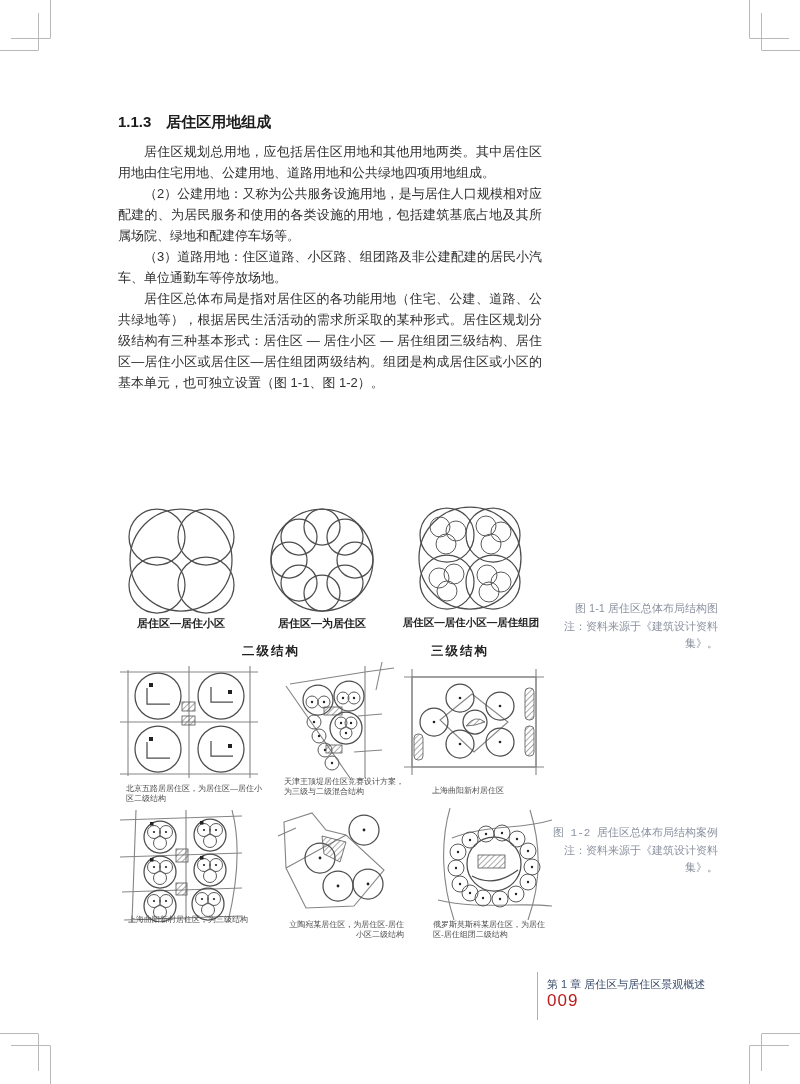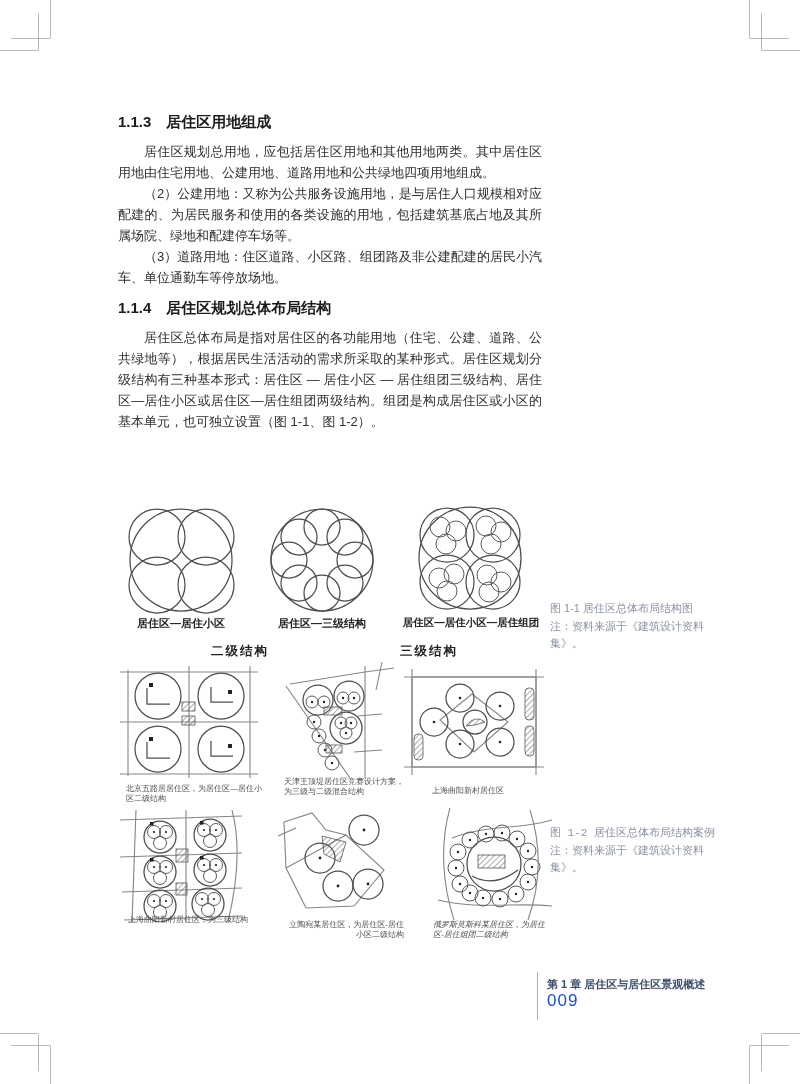--- a/index.html
+++ b/index.html
@@ -12,46 +12,46 @@
   .text-col { position:absolute; left:118px; top:113px; width:424px; color:#2f2f2f; }
   h2.sec { font-size:15px; font-weight:bold; color:#1c1c1c; margin:0 0 9px 0; }
   h2.sec2 { margin-top:11px; }
   p.body { font-size:13px; line-height:21px; margin:0; text-indent:2em; text-align:justify; color:#2f2f2f; }
 
   .fig1-svg { position:absolute; left:118px; top:498px; }
   .fig-label { position:absolute; font-size:11px; font-weight:bold; color:#222; text-align:center; }
   .lblA { left:118px; top:616px; width:126px; }
   .lblB { left:259px; top:616px; width:126px; }
   .lblC { left:396px; top:616px; width:150px; font-size:10.5px; }
-  .group-label { position:absolute; font-size:12.5px; font-weight:bold; color:#1e1e1e; text-align:left; letter-spacing:2px; }
+  .group-label { position:absolute; font-size:12.5px; font-weight:bold; color:#1e1e1e; text-align:center; letter-spacing:2px; }
   .grp2 { left:211px; top:643px; width:120px; }
   .grp3 { left:400px; top:643px; width:120px; }
 
-  .fig-caption { position:absolute; width:168px; font-size:11px; line-height:17.5px; color:#8b92a0; }
+  .fig-caption { position:absolute; width:168px; font-size:11px; line-height:17.5px; color:#8b92a0;text-align:right; }
   .cap-fig1 { left:550px; top:600px; }
   .cap-fig2 { left:550px; top:825px;font-family:Liberation Mono, monospace; }
 
   .mapsvg { position:absolute; }
   .map1 { left:118px; top:666px; }
   .map2 { left:262px; top:660px; }
   .map3 { left:404px; top:664px; }
   .map4 { left:120px; top:810px; }
   .map5 { left:276px; top:808px; }
   .map6 { left:428px; top:808px; }
   .map-caption { position:absolute; font-size:8px; line-height:10px; color:#4c4c4c; }
   .mcap1 { left:126px; top:784px; width:138px; }
   .mcap2 { left:284px; top:777px; width:120px; }
   .mcap3 { left:432px; top:786px; width:110px; }
   .mcap4 { left:128px; top:875px; width:175px;margin-top:40px; }
   .mcap5 { left:284px; top:920px; width:120px;text-align:right; }
-  .mcap6 { left:433px; top:920px; width:118px;font-style:italic; }
+  .mcap6 { left:433px; top:920px; width:118px; }
 
   .footer-rule { position:absolute; left:537px; top:972px; height:48px; width:0; border-left:1px solid #9fb0c6; }
-  .footer-chapter { position:absolute; left:547px; top:977px; font-size:11px; font-weight:bold; color:#3d4f6d; }
-  .footer-page { position:absolute; left:547px; top:991px; font-size:17px; color:#1d4ed8; letter-spacing:1px; }
+  .footer-chapter { position:absolute; left:547px; top:977px; font-size:11px; font-weight:normal; color:#3d4f6d; }
+  .footer-page { position:absolute; left:547px; top:991px; font-size:17px; color:#b91c1c; letter-spacing:1px; }
 
   svg .rd { stroke:#858585; stroke-width:1.1; fill:none; }
   svg .ci { stroke:#4d4d4d; stroke-width:1.25; fill:none; }
   svg .thin { stroke:#5a5a5a; stroke-width:1; fill:none; }
   svg .dot { fill:#222; }
   svg .sq { fill:#222; }
 </style>
 </head>
 <body>
 
@@ -76,21 +76,20 @@
       <line x1="761.5" y1="1034" x2="761.5" y2="1071"></line>
         <line x1="761.5" y1="1033.5" x2="800" y2="1033.5"></line>
     </g>
   </svg>
 
   <div class="text-col">
     <h2 class="sec">1.1.3　居住区用地组成</h2>
     <p class="body">居住区规划总用地，应包括居住区用地和其他用地两类。其中居住区用地由住宅用地、公建用地、道路用地和公共绿地四项用地组成。</p>
     <p class="body">（2）公建用地：又称为公共服务设施用地，是与居住人口规模相对应配建的、为居民服务和使用的各类设施的用地，包括建筑基底占地及其所属场院、绿地和配建停车场等。</p>
     <p class="body">（3）道路用地：住区道路、小区路、组团路及非公建配建的居民小汽车、单位通勤车等停放场地。</p>
-    <h2 class="sec sec2">1.1.4　居住区规划总体布局结构</h2>
     <p class="body">居住区总体布局是指对居住区的各功能用地（住宅、公建、道路、公共绿地等），根据居民生活活动的需求所采取的某种形式。居住区规划分级结构有三种基本形式：居住区 — 居住小区 — 居住组团三级结构、居住区—居住小区或居住区—居住组团两级结构。组团是构成居住区或小区的基本单元，也可独立设置（图 1-1、图 1-2）。</p>
   </div>
 
   <svg class="fig1-svg" width="424" height="122" viewBox="0 0 424 122">
 
     <g class="ci">
       <circle cx="63" cy="62" r="51"></circle>
       <circle cx="39" cy="39" r="28"></circle>
         <circle cx="88" cy="39" r="28"></circle>
       <circle cx="39" cy="87" r="28"></circle>
@@ -125,21 +124,21 @@
         <circle cx="321" cy="80" r="10"></circle>
           <circle cx="336" cy="76" r="10"></circle>
           <circle cx="329" cy="93" r="10"></circle>
         <circle cx="369" cy="77" r="10"></circle>
           <circle cx="383" cy="84" r="10"></circle>
           <circle cx="371" cy="94" r="10"></circle>
       </g>
     </g>
   </svg>
   <div class="fig-label lblA">居住区—居住小区</div>
-  <div class="fig-label lblB">居住区—三级结构</div>
+  <div class="fig-label lblB">居住区—为居住区</div>
   <div class="fig-label lblC">居住区—居住小区—居住组团</div>
   <div class="group-label grp2">二级结构</div>
   <div class="group-label grp3">三级结构</div>
 
   <div class="fig-caption cap-fig1">
     <div>图 1-1 居住区总体布局结构图</div>
     <div>注：资料来源于《建筑设计资料集》。</div>
   </div>
 
   <svg class="mapsvg map1" width="142" height="112" viewBox="0 0 142 112">

